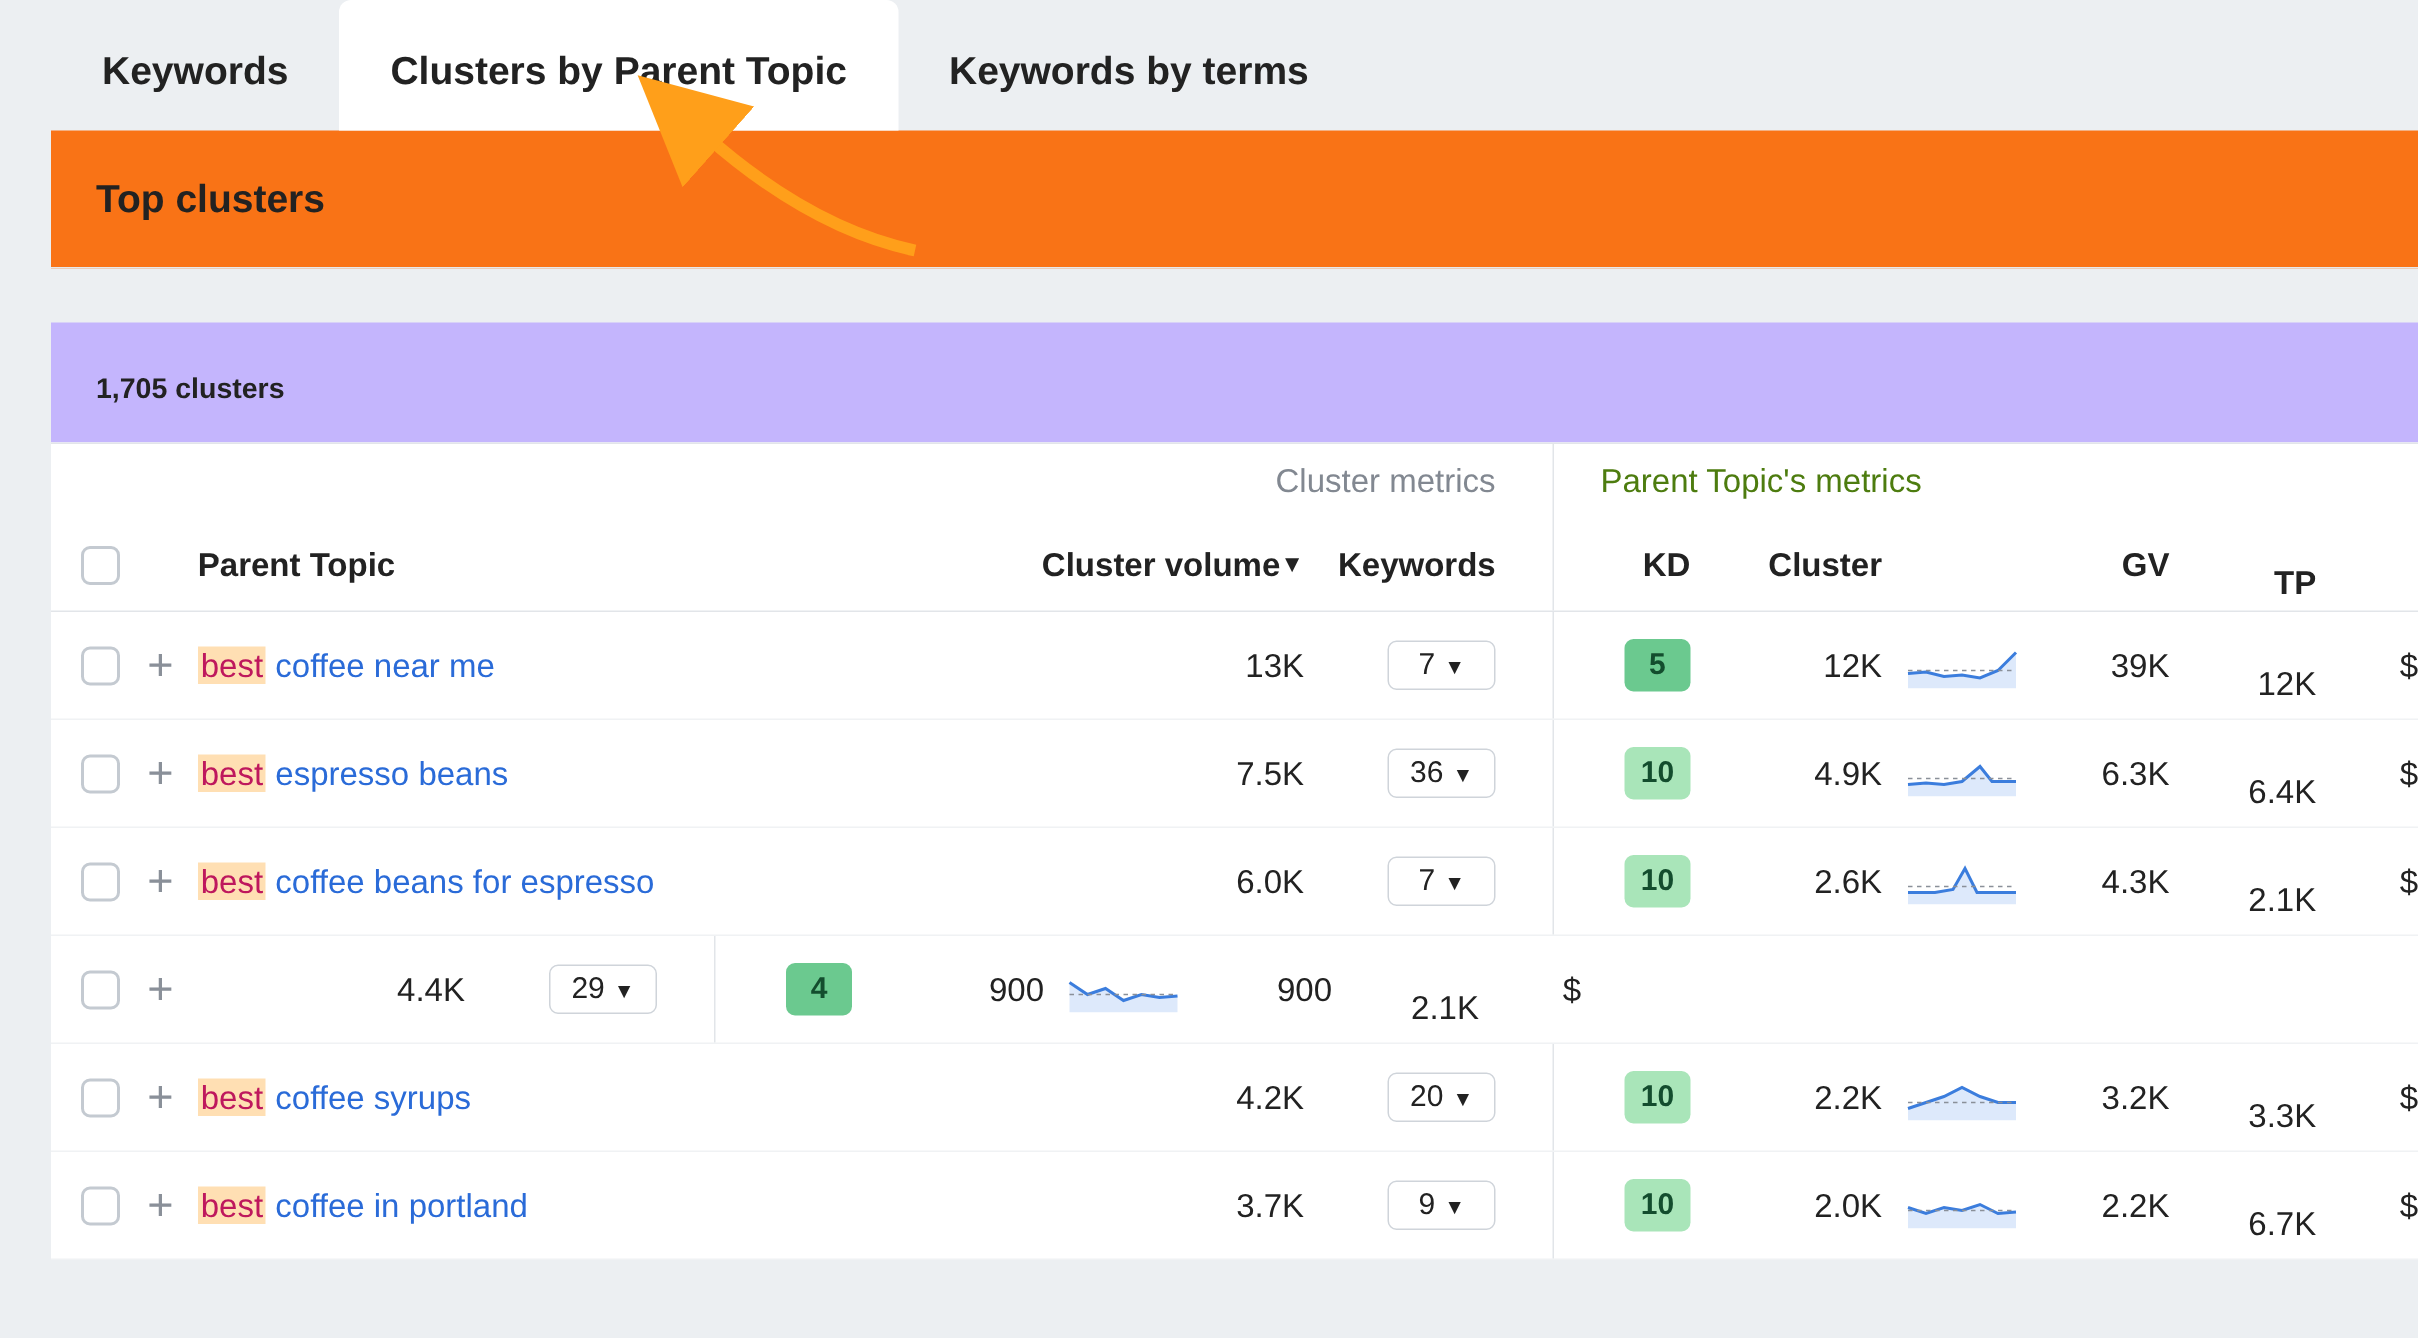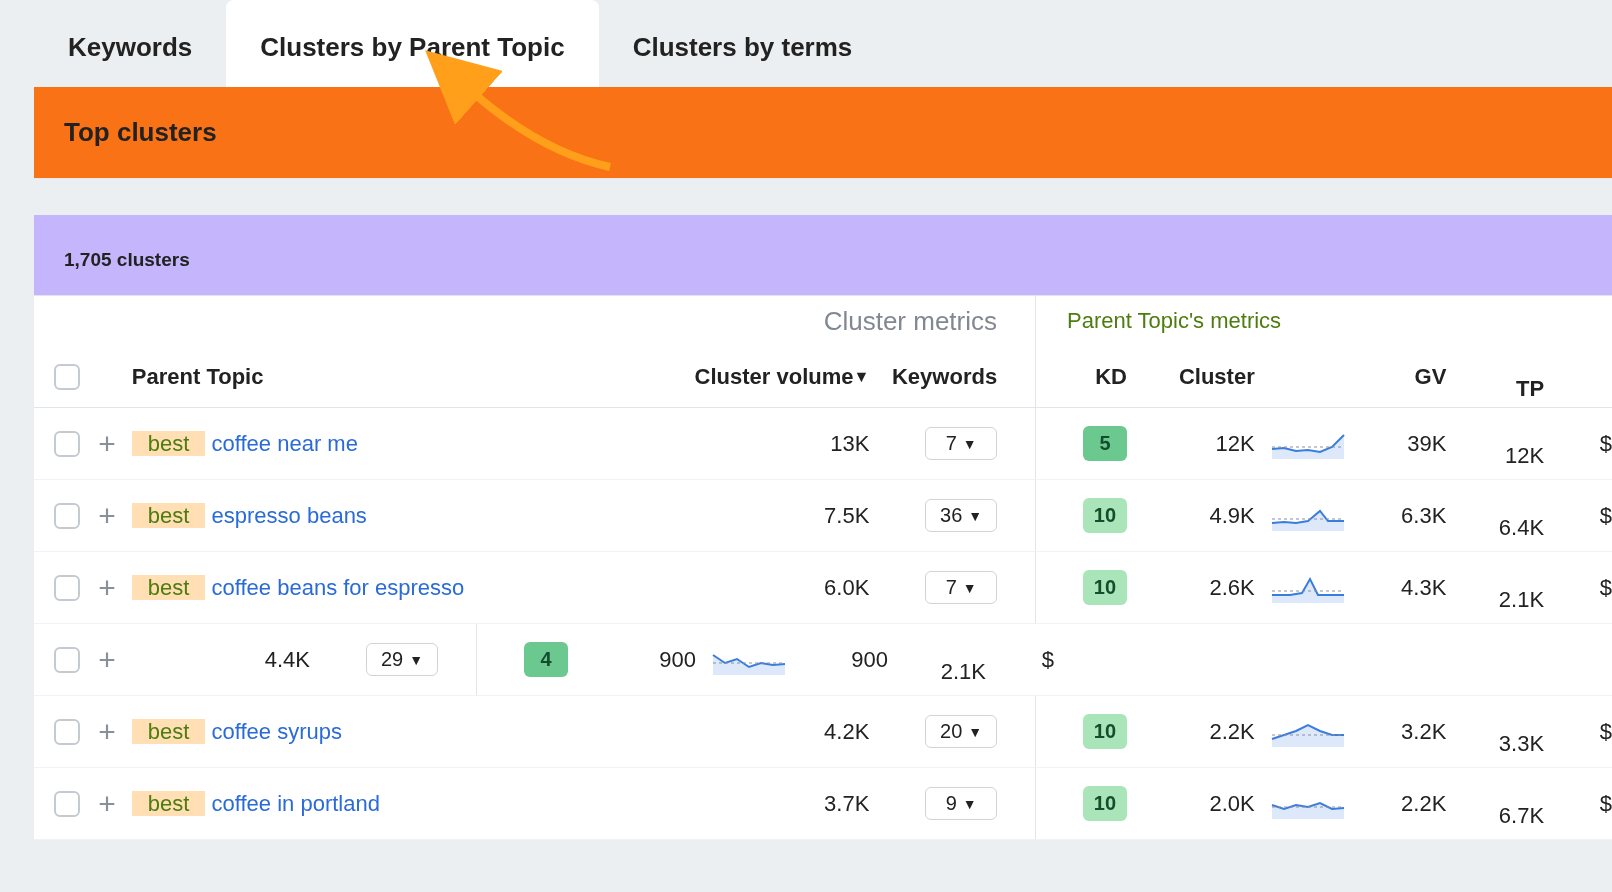--- a/index.html
+++ b/index.html
@@ -83,21 +83,21 @@
   display: flex;
   align-items: center;
   border-bottom: 0;
   height: 50px;
 }
 .group-header .left-spacer { width: 657px; }
 .group-header .cluster-metrics-label {
   width: 344px;
   text-align: right;
   color: #828891;
-  font-size: 26px;
+  font-size: 22px;
   padding-right: 38px;
 }
 .group-header .vsep-cell { width: 32px; border-left: 1px solid #e2e5e9; height: 100%; }
 .group-header .parent-metrics-label {
   flex: 1;
   color: #4d7c0f;
   font-size: 22px;
   padding-left: 0;
 }
 
@@ -146,22 +146,22 @@
 .expand-icon {
   font-size: 30px;
   font-weight: 400;
   color: #8a9099;
   line-height: 1;
 }
 
 .topic-link { color:#2a6bd8; cursor:pointer; }
 .topic-hl {
   background: #ffdfb3;
-  color:#4d7c0f;
-  padding: 0 16px;
+  color:#be185d;
+  padding: 0 2px;
 }
 
 .kw-dd {
   display:inline-flex;
   align-items:center;
   gap:6px;
   border:1px solid #cfd4da;
   border-radius:6px;
   padding: 4px 12px;
   font-size:20px;
@@ -194,21 +194,21 @@
 
 
 .sort-caret { font-size:16px; color:#222;}
 </style>
 </head>
 <body>
 
 <div class="tab-strip">
   <div class="tab inactive">Keywords</div>
   <div class="tab active">Clusters by Parent Topic</div>
-  <div class="tab inactive">Clusters by terms</div>
+  <div class="tab inactive">Keywords by terms</div>
 </div>
 
 <div class="arrow">
   <svg viewBox="0 0 180 90">
     <defs>
       <marker id="ah" viewBox="0 0 12 12" refX="2" refY="6" markerWidth="9" markerHeight="9" orient="auto">
         <path d="M0 0 L12 6 L0 12 z" fill="#ff9f1a"></path>
       </marker>
     </defs>
     <path d="M160 85 Q90 70 20 8" stroke="#ff9f1a" stroke-width="8" fill="none" marker-end="url(#ah)"></path>

